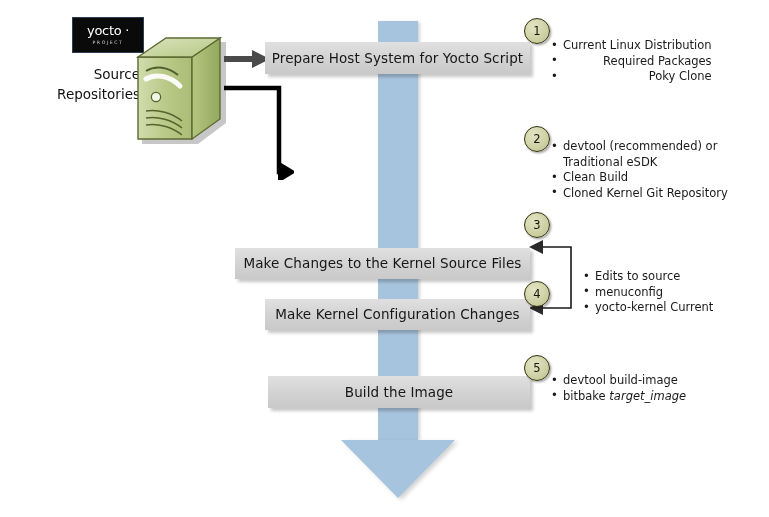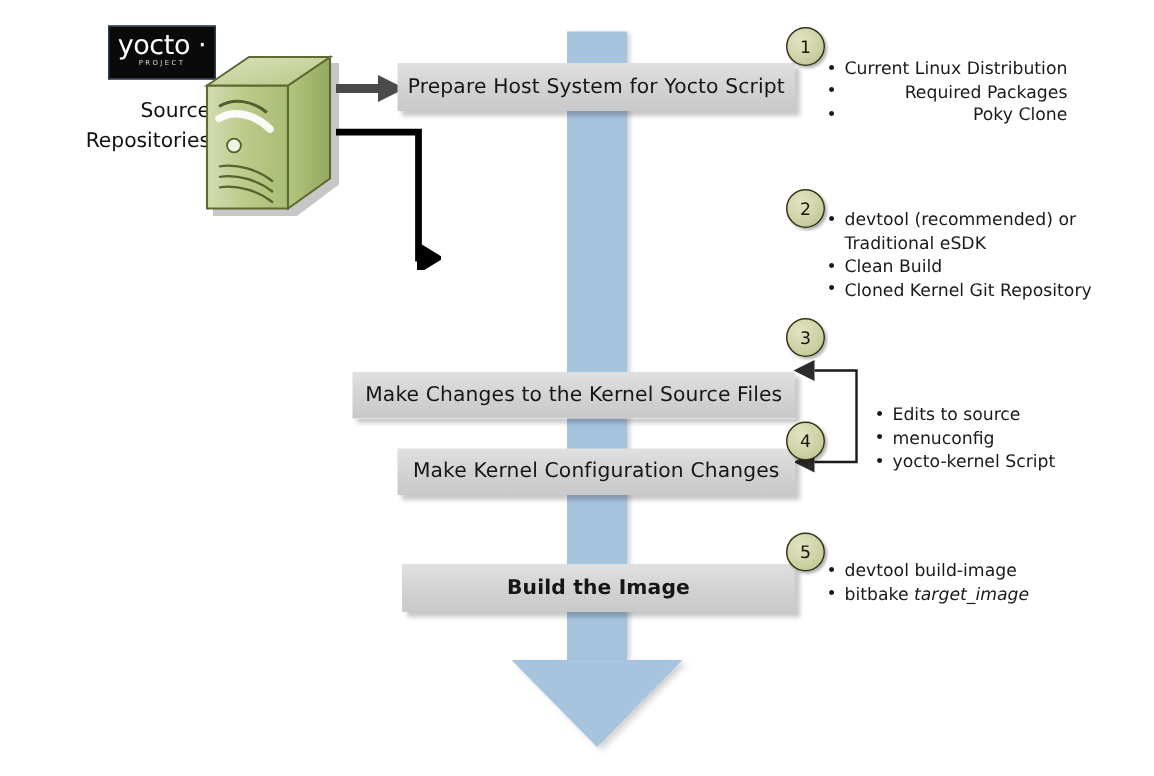--- a/index.html
+++ b/index.html
@@ -55,21 +55,21 @@
     font-size: 13.5px;
     line-height: 17px;
     color: #161616;
     letter-spacing: 0.1px;
   }
 
   #box1 { left: 265px; top: 42px;  width: 265px; height: 32px; }
   #box2 { left: 290px; top: 147px; width: 240px; height: 48px; }
   #box3 { left: 235px; top: 248px; width: 295px; height: 31px; text-align: right; }
   #box4 { left: 265px; top: 299px; width: 265px; height: 31px; }
-  #box5 { left: 268px; top: 376px; width: 262px; height: 32px; font-weight: bold; }
+  #box5 { left: 268px; top: 376px; width: 262px; height: 32px; }
 
   
   .step-circle {
     position: absolute;
     width: 24px; height: 24px;
     border-radius: 50%;
     background: radial-gradient(circle at 36% 32%, #e2e4c3 0%, #cdd0a3 60%, #b9bd8c 100%);
     border: 1.4px solid #31310f;
     box-shadow: 1.5px 1.5px 2px rgba(0,0,0,0.3);
     display: flex;
@@ -118,21 +118,21 @@
     width: 70px; height: 34px;
     background: #0a0a0a;
     border: 1.5px solid #2c3e55;
     display: flex;
     flex-direction: column;
     align-items: center;
     justify-content: center;
   }
   .logo-word {
     color: #ffffff;
-    font-size: 18px;
+    font-size: 13px;
     line-height: 14px;
     letter-spacing: -0.3px;
   }
   .logo-sub {
     color: #d8d8d8;
     font-size: 4.6px;
     letter-spacing: 1.6px;
     line-height: 7px;
     margin-top: 1px;
   }
@@ -246,21 +246,21 @@
   <ul class="bullets" id="bul2">
     <li>devtool (recommended) or
 Traditional eSDK</li>
     <li>Clean Build</li>
     <li>Cloned Kernel Git Repository</li>
   </ul>
 
   <ul class="bullets" id="bul3">
     <li>Edits to source</li>
     <li>menuconfig</li>
-    <li>yocto-kernel Script</li>
+    <li>yocto-kernel Current</li>
   </ul>
 
   <ul class="bullets" id="bul5">
     <li><span>devtool build-image</span></li>
     <li><span>bitbake </span><span class="ital">target_image</span></li>
   </ul>
 
 </div>
 
 </body></html>

